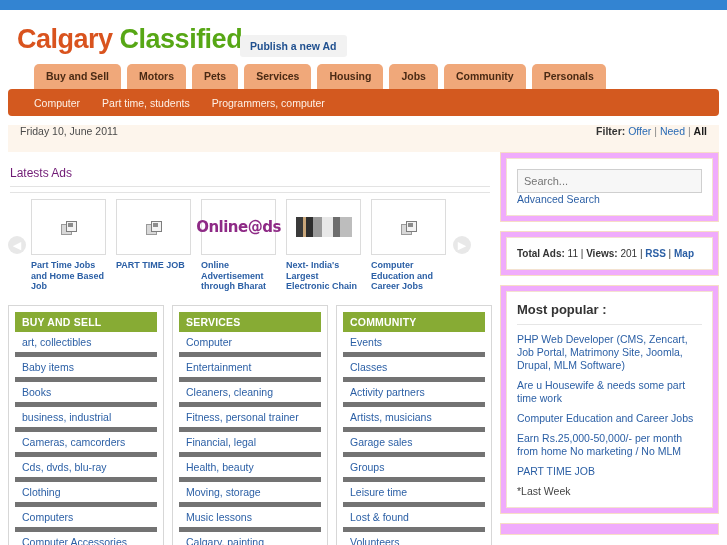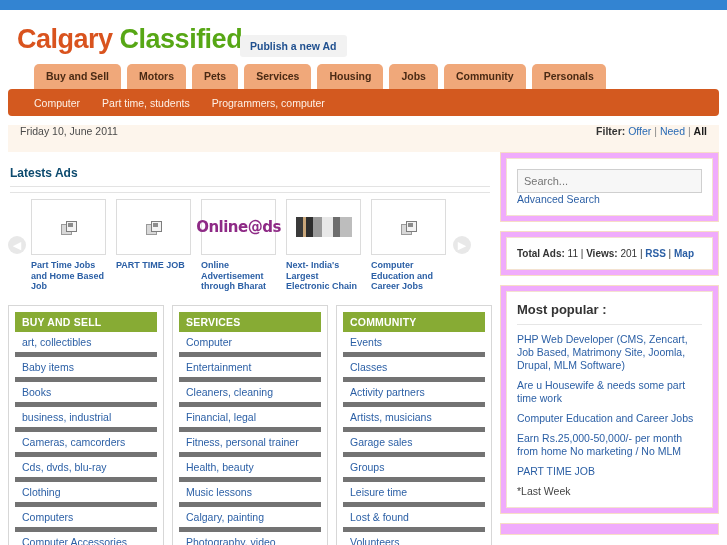--- a/index.html
+++ b/index.html
@@ -52,21 +52,21 @@
   .filter a{color:#2a6bb5;text-decoration:none;}
   .filter .sep{color:#888;}
   .filter .all{color:#1a1a1a;font-weight:bold;}
 
   
   .body{display:flex;padding:0 8px;box-sizing:border-box;width:727px;}
   .left{width:485px;}
   .right{width:226px;margin-left:8px;}
 
   
-  .sec-title{font-size:12px;color:#0c4a6e;padding:14px 2px 6px 2px;font-weight:bold;}
+  .sec-title{font-size:12px;color:#701a75;padding:14px 2px 6px 2px;}
   .rule{border-top:1px solid #e3e3e3;margin:0 2px;}
   .rule2{border-top:1px solid #e3e3e3;margin:5px 2px 0 2px;}
 
   .carousel{display:flex;align-items:center;padding:6px 0 0 0;}
   .arrow{
     width:18px;height:18px;border-radius:9px;background:#e8e8e8;
     color:#fff;font-size:11px;line-height:18px;text-align:center;flex:0 0 auto;
   }
   .cards{display:flex;gap:8px;margin:0 5px;}
   .card{width:77px;text-align:left;}
@@ -284,27 +284,30 @@
               <li>
                   <a href="#">Computer</a>
                 </li>
               <li>
                   <a href="#">Entertainment</a>
                 </li>
               <li>
                   <a href="#">Cleaners, cleaning</a>
                 </li>
               <li>
+                  <a href="#">Fitness, personal trainer</a>
+                </li>
+              <li>
                   <a href="#">Financial, legal</a>
                 </li>
               <li>
-                  <a href="#">Fitness, personal trainer</a>
-                </li>
-              <li>
                   <a href="#">Health, beauty</a>
+                </li>
+              <li>
+                  <a href="#">Moving, storage</a>
                 </li>
               <li>
                   <a href="#">Music lessons</a>
                 </li>
               <li>
                   <a href="#">Calgary, painting</a>
                 </li>
               <li>
                   <a href="#">Photography, video</a>
                 </li>
@@ -382,21 +385,21 @@
           </div>
         </div>
       </div>
 
       <div class="panel">
         <div class="panel-inner">
           <div class="panel-title">Most popular :</div>
           <div class="panel-rule"></div>
           <ul class="poplist">
             <li>
-                <a href="#">PHP Web Developer (CMS, Zencart, Job Based, Matrimony Site, Joomla, Drupal, MLM Software)</a>
+                <a href="#">PHP Web Developer (CMS, Zencart, Job Portal, Matrimony Site, Joomla, Drupal, MLM Software)</a>
               </li>
             <li>
                 <a href="#">Are u Housewife &amp; needs some part time work</a>
               </li>
             <li>
                 <a href="#">Computer Education and Career Jobs</a>
               </li>
             <li>
                 <a href="#">Earn Rs.25,000-50,000/- per month from home No marketing / No MLM</a>
               </li>

